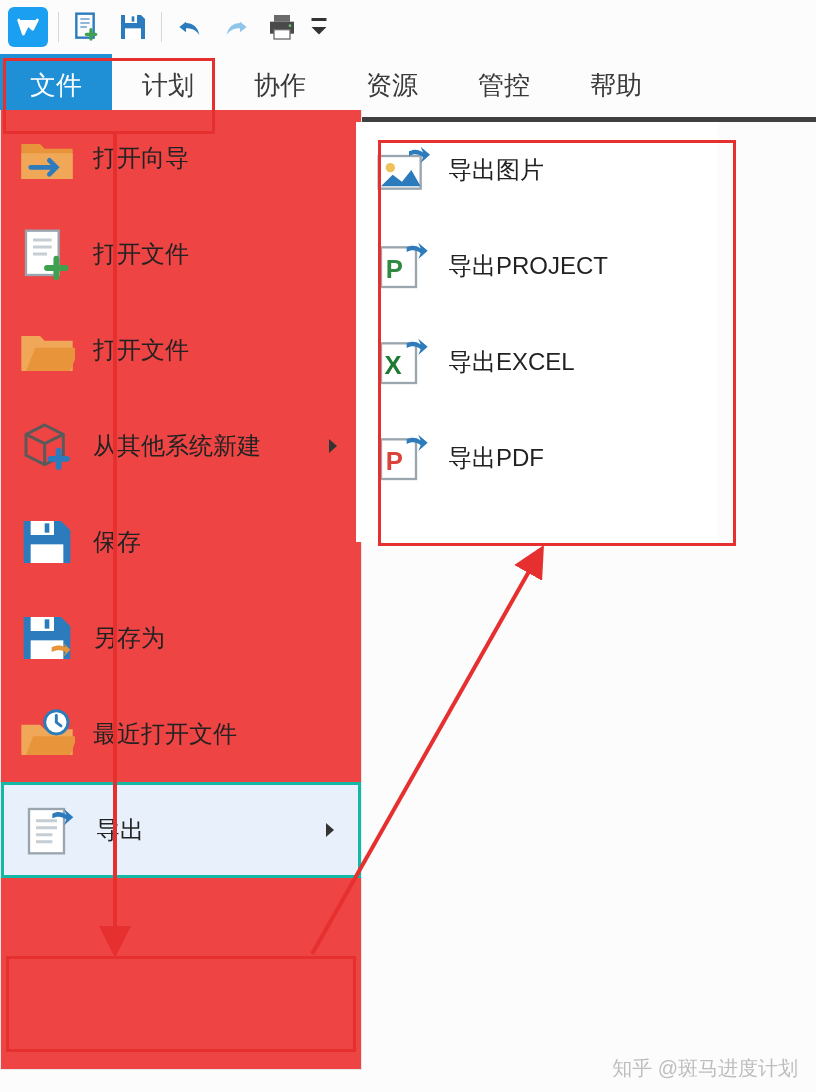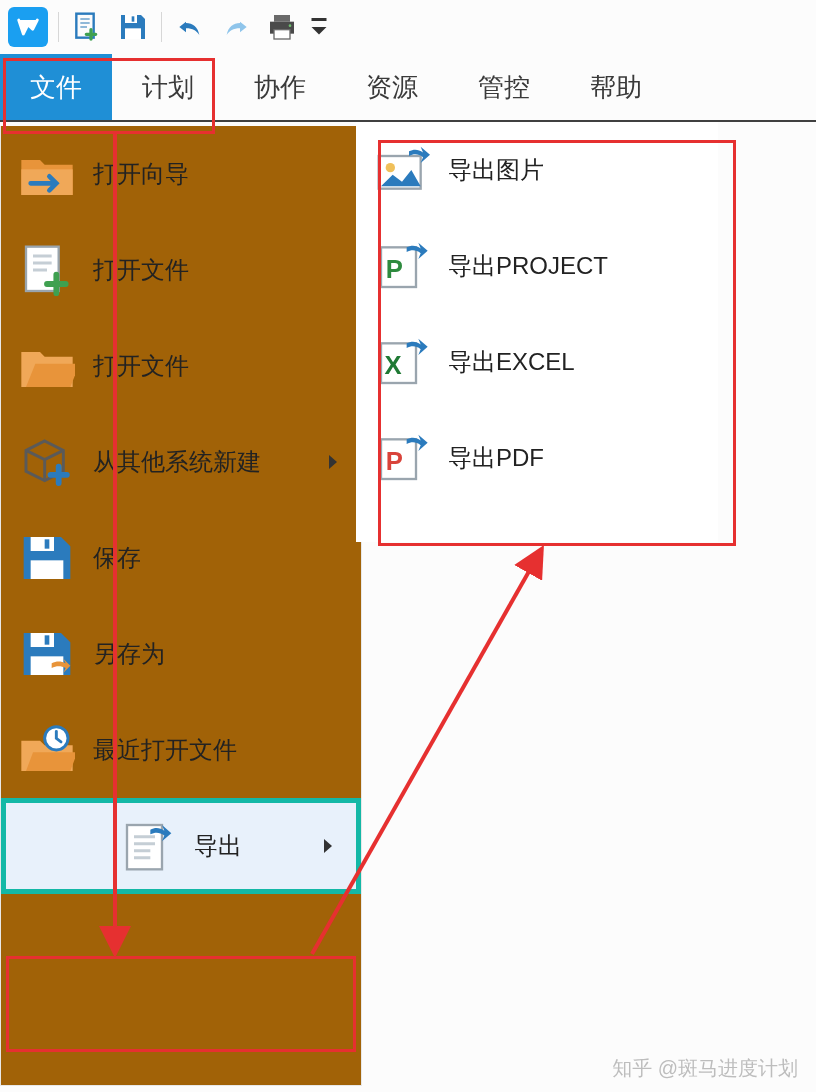--- a/index.html
+++ b/index.html
@@ -7,30 +7,30 @@
   
   
   .qat { display: flex; align-items: center; gap: 10px; padding: 6px 8px; height: 54px; }
   .qat .app-icon { width: 40px; height: 40px; background: #1a9ff1; border-radius: 6px; display: flex; align-items: center; justify-content: center; }
   .qat .app-icon svg { width: 28px; height: 28px; }
   .qat .tool { width: 36px; height: 36px; display: flex; align-items: center; justify-content: center; color: #2b7bbd; }
   .qat .sep { width: 1px; height: 30px; background: #d7d7d7; }
   .qat .tool svg { width: 32px; height: 32px; }
   
   
-  .tabs { display: flex; height: 68px; border-bottom: 2px solid #404040; }
+  .tabs { display: flex; height: 68px; border-bottom: 5px solid #404040; }
   .tab { padding: 0 30px; display: flex; align-items: center; font-size: 26px; color: #3a3a3a; cursor: pointer; }
   .tab.active { background: #1f8fd6; color: #fff; }
   
   
-  .dropdown { position: absolute; top: 126px; left: 0; width: 362px; height: 960px; background: #a16207; border: 1px solid #e8e8e8; border-top: none; }
+  .dropdown { position: absolute; top: 110px; left: 0; width: 362px; height: 960px; background: #ef4444; border: 1px solid #e8e8e8; border-top: none; }
   .dropdown .item { display: flex; align-items: center; height: 96px; padding: 0 18px; font-size: 24px; color: #222; cursor: pointer; position: relative; }
   .dropdown .item .ic { width: 56px; height: 52px; margin-right: 18px; display: flex; align-items: center; justify-content: center; flex-shrink: 0; }
   .dropdown .item .arrow { position: absolute; right: 22px; top: 50%; transform: translateY(-50%); }
-  .dropdown .item.hover { background: #e8f1fb; border: 5px solid #14b8a6; justify-content: center; }
+  .dropdown .item.hover { background: #e8f1fb; border: 3px solid #14b8a6; }
   
   
   .submenu { position: absolute; top: 122px; left: 356px; width: 362px; height: 420px; background: #fff; }
   .submenu .sitem { display: flex; align-items: center; height: 96px; padding: 0 18px; font-size: 24px; color: #222; cursor: pointer; }
   .submenu .sitem .ic { width: 56px; height: 52px; margin-right: 18px; display: flex; align-items: center; justify-content: center; flex-shrink: 0; }
   
   
   .anno { position: absolute; border: 3px solid #e63030; pointer-events: none; }
   
   

